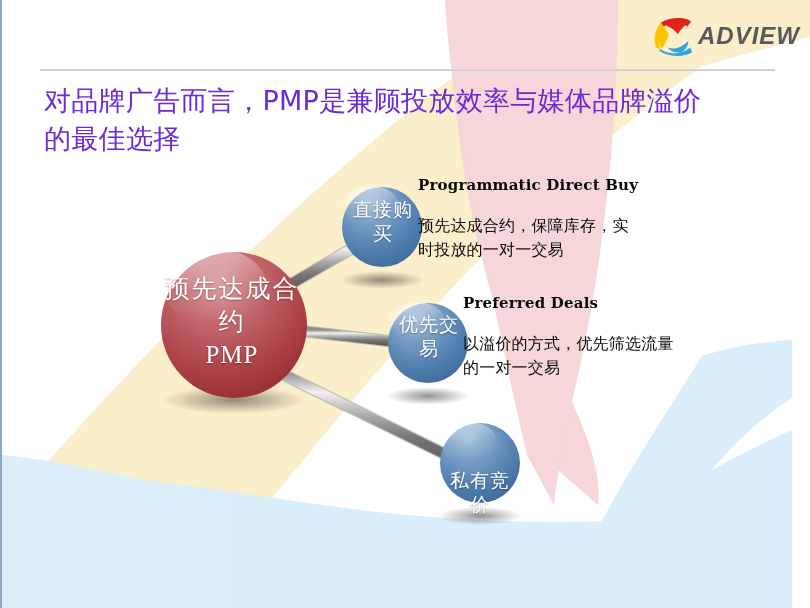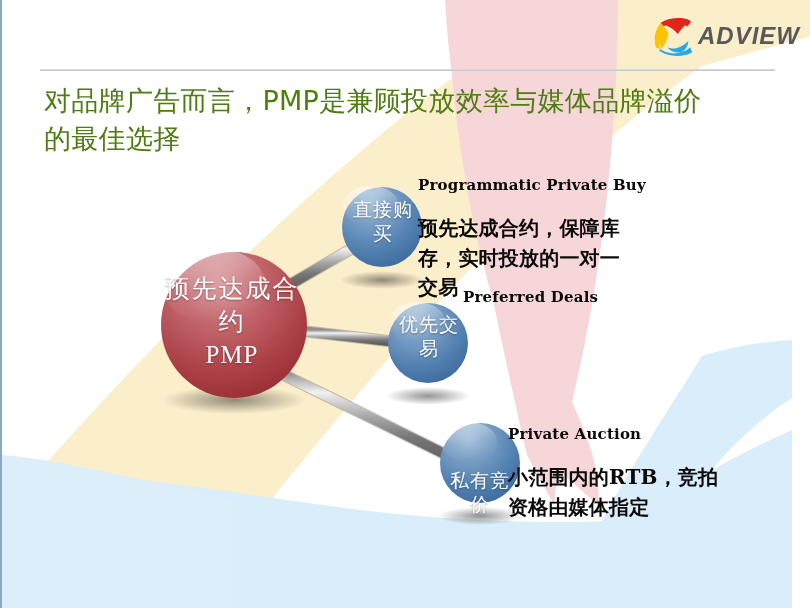--- a/index.html
+++ b/index.html
@@ -65,21 +65,21 @@
 
   .slide-title {
     position: absolute;
     left: 42px;
     top: 82px;
     width: 675px;
     z-index: 6;
     font-family: "DejaVu Sans", "Liberation Sans", sans-serif;
     font-size: 27px;
     line-height: 1.42;
-    color: #4d7c0f;
+    color: #6d28d9;
     letter-spacing: 0.3px;
   }
 
   
   #diagram {
     position: absolute;
     inset: 0;
     width: 810px;
     height: 608px;
     z-index: 2;
@@ -124,28 +124,28 @@
   }
   .txt-block .heading {
     font-family: "DejaVu Serif", "Liberation Serif", serif;
     font-size: 15px;
     font-weight: bold;
     letter-spacing: 0.2px;
     white-space: nowrap;
     margin-bottom: 3px;
   }
   .txt-block .body {
-    font-size: 20px;
-    font-weight: bold;
+    font-size: 16px;
+    font-weight: normal;
     line-height: 1.48;
     letter-spacing: 0.2px;
     margin-top: 20px;
   }
   .txt-block.b1 { left: 416px; top: 176px; width: 215px; }
-  .txt-block.b2 { left: 461px; top: 288px; width: 215px; }
+  .txt-block.b2 { left: 461px; top: 294px; width: 215px; }
   .txt-block.b3 { left: 506px; top: 425px; width: 222px; }
 </style>
 </head>
 <body>
 
 <div id="slide">
 
   <svg id="bg-layer" viewBox="0 0 810 608" preserveAspectRatio="none">
 
     <path d="M -40 608 L 180 608 C 330 430 470 230 700 66 L 810 36 L 810 0 L 560 0 C 330 150 130 360 -40 560 Z" fill="#fbeecb"></path>
@@ -260,26 +260,23 @@
   <div class="node-label hub-label">
     <div>预先达成合约</div>
     <div class="en">PMP</div>
   </div>
 
   <div class="node-label spoke-label n1">直接购买</div>
   <div class="node-label spoke-label n2">优先交易</div>
   <div class="node-label spoke-label n3">私有竞价</div>
 
   <div class="txt-block b1">
-    <div class="heading">Programmatic Private Buy</div>
+    <div class="heading">Programmatic Direct Buy</div>
     <div class="body">预先达成合约，保障库存，实时投放的一对一交易</div>
   </div>
 
   <div class="txt-block b2">
     <div class="heading">Preferred Deals</div>
-  </div>
-
-  <div class="txt-block b3">
-    <div class="heading">Private Auction</div>
-    <div class="body">小范围内的RTB，竞拍资格由媒体指定</div>
-  </div>
+    <div class="body">以溢价的方式，优先筛选流量的一对一交易</div>
+  </div>
+
 
 </div>
 
 </body></html>

